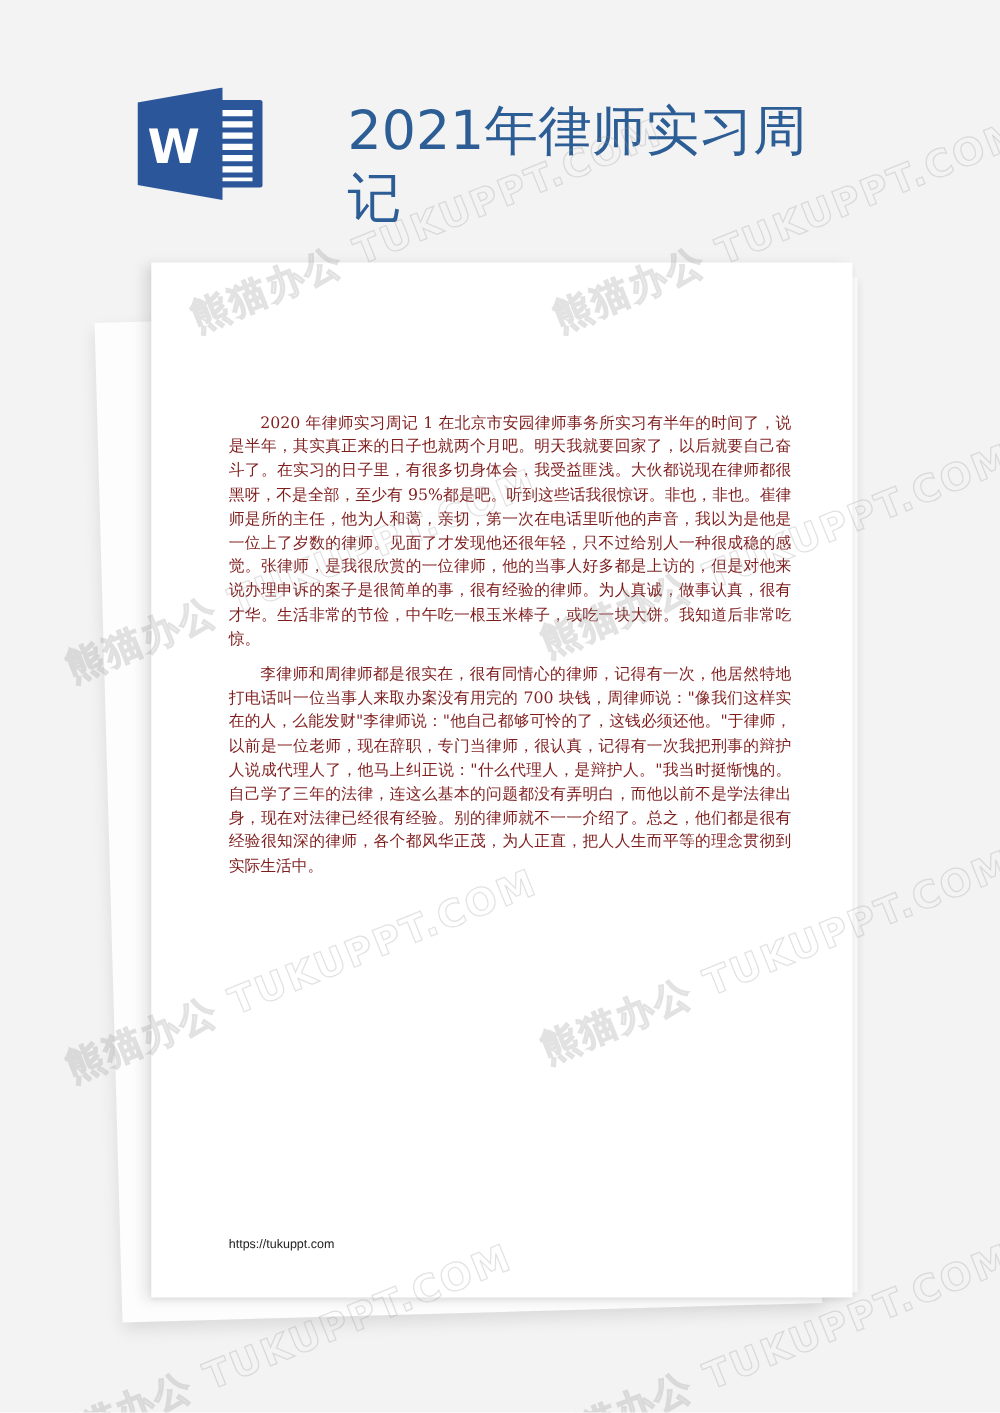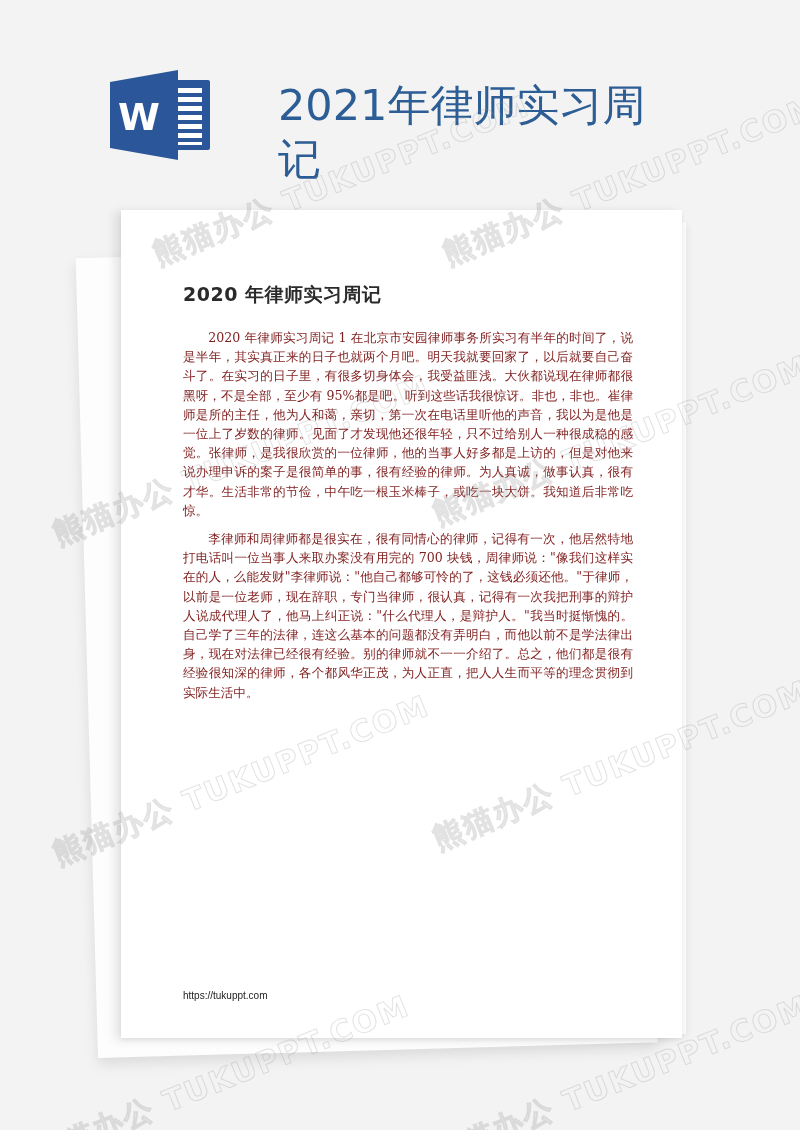--- a/index.html
+++ b/index.html
@@ -84,21 +84,20 @@
     <polygon points="0,12 68,0 68,90 0,78" fill="#2b579a"></polygon>
     <text x="8" y="60" font-family="DejaVu Sans, sans-serif" font-weight="bold" font-size="38" fill="#ffffff">W</text>
   </svg>
   <h1 class="doc-title">2021年律师实习周记</h1>
 </div>
 
 <div class="sheet-back"></div>
 <div class="sheet-right"></div>
 
 <div class="page">
-  <h2 class="page-heading">2020 年律师实习周记</h2>
   <div class="body-text">
     <p>2020 年律师实习周记 1 在北京市安园律师事务所实习有半年的时间了，说是半年，其实真正来的日子也就两个月吧。明天我就要回家了，以后就要自己奋斗了。在实习的日子里，有很多切身体会，我受益匪浅。大伙都说现在律师都很黑呀，不是全部，至少有 95%都是吧。听到这些话我很惊讶。非也，非也。崔律师是所的主任，他为人和蔼，亲切，第一次在电话里听他的声音，我以为是他是一位上了岁数的律师。见面了才发现他还很年轻，只不过给别人一种很成稳的感觉。张律师，是我很欣赏的一位律师，他的当事人好多都是上访的，但是对他来说办理申诉的案子是很简单的事，很有经验的律师。为人真诚，做事认真，很有才华。生活非常的节俭，中午吃一根玉米棒子，或吃一块大饼。我知道后非常吃惊。</p>
     <p>李律师和周律师都是很实在，很有同情心的律师，记得有一次，他居然特地打电话叫一位当事人来取办案没有用完的 700 块钱，周律师说："像我们这样实在的人，么能发财"李律师说："他自己都够可怜的了，这钱必须还他。"于律师，以前是一位老师，现在辞职，专门当律师，很认真，记得有一次我把刑事的辩护人说成代理人了，他马上纠正说："什么代理人，是辩护人。"我当时挺惭愧的。自己学了三年的法律，连这么基本的问题都没有弄明白，而他以前不是学法律出身，现在对法律已经很有经验。别的律师就不一一介绍了。总之，他们都是很有经验很知深的律师，各个都风华正茂，为人正直，把人人生而平等的理念贯彻到实际生活中。</p>
   </div>
   <div class="footer-url">https://tukuppt.com</div>
 </div>
 
 <div class="wm" style="left:140px; top:160px;">熊猫办公 TUKUPPT.COM</div>
 <div class="wm" style="left:430px; top:160px;">熊猫办公 TUKUPPT.COM</div>
 <div class="wm" style="left:40px; top:440px;">熊猫办公 TUKUPPT.COM</div>

